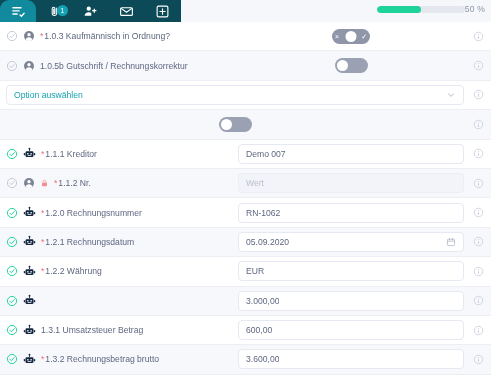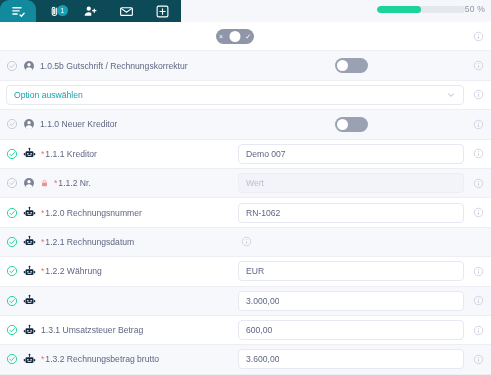--- a/index.html
+++ b/index.html
@@ -207,20 +207,42 @@
     <div class="progress-wrap">
       <div class="progress-track">
         <div class="progress-fill" id="progfill" style="width: 50%; background: rgb(30, 211, 154);"></div>
       </div>
       <div class="progress-label">50 %</div>
     </div>
   </div>
 
   <div class="rows" id="rows">
       <div class="row">
+        <div class="row-left">
+          <span class="ic">
+            <svg width="12" height="12" viewBox="0 0 24 24">
+              <g fill="none" stroke="#c3c8d6" stroke-width="1.9">
+                <circle cx="12" cy="12" r="9.2"></circle>
+                <path d="M7.6 12.3l3 3 5.9-6.2" stroke-linecap="round" stroke-linejoin="round"></path>
+              </g>
+            </svg>
+          </span>
+          <span class="ic">
+            <svg width="12" height="12" viewBox="0 0 24 24">
+              <g fill="#7d8496">
+                <circle cx="12" cy="12" r="10"></circle>
+              </g>
+              <g fill="#ffffff">
+                <circle cx="12" cy="9.3" r="3.3"></circle>
+                <path d="M5.6 19.4c.9-3 3.4-4.7 6.4-4.7s5.5 1.7 6.4 4.7A9.9 9.9 0 0 1 12 22a9.9 9.9 0 0 1-6.4-2.6z"></path>
+              </g>
+            </svg>
+          </span>
+          <span class="label"><span class="req">*</span>1.0.3 Kaufmännisch in Ordnung?</span>
+        </div>
         <div class="row-mid">
           <div class="toggle-center">
             <div class="tri">
               <span class="gx">×</span>
               <span class="knob"></span>
               <span class="gc">✓</span>
             </div>
           </div>
         </div>
         <div class="row-right">
@@ -302,42 +324,20 @@
               </g>
               <g fill="#c9cedb">
                 <circle cx="12" cy="7.6" r="1.25"></circle>
                 <rect x="11" y="10.4" width="2" height="7" rx="1"></rect>
               </g>
             </svg>
           </span>
         </div>
       </div>
       <div class="row alt">
-        <div class="row-left">
-          <span class="ic">
-            <svg width="12" height="12" viewBox="0 0 24 24">
-              <g fill="none" stroke="#c3c8d6" stroke-width="1.9">
-                <circle cx="12" cy="12" r="9.2"></circle>
-                <path d="M7.6 12.3l3 3 5.9-6.2" stroke-linecap="round" stroke-linejoin="round"></path>
-              </g>
-            </svg>
-          </span>
-          <span class="ic">
-            <svg width="12" height="12" viewBox="0 0 24 24">
-              <g fill="#7d8496">
-                <circle cx="12" cy="12" r="10"></circle>
-              </g>
-              <g fill="#ffffff">
-                <circle cx="12" cy="9.3" r="3.3"></circle>
-                <path d="M5.6 19.4c.9-3 3.4-4.7 6.4-4.7s5.5 1.7 6.4 4.7A9.9 9.9 0 0 1 12 22a9.9 9.9 0 0 1-6.4-2.6z"></path>
-              </g>
-            </svg>
-          </span>
-          <span class="label">1.1.0 Neuer Kreditor</span>
-        </div>
         <div class="row-mid">
           <div class="toggle-center">
             <div class="duo">
               <span class="knob"></span>
             </div>
           </div>
         </div>
         <div class="row-right">
           <span class="ic">
             <svg width="11" height="11" viewBox="0 0 24 24">
@@ -517,20 +517,35 @@
               </g>
               <g fill="#ffffff">
                 <circle cx="9" cy="12.4" r="1.55"></circle>
                 <circle cx="15" cy="12.4" r="1.55"></circle>
                 <rect x="8.5" y="15.2" width="7" height="1.5" rx=".7"></rect>
               </g>
             </svg>
           </span>
           <span class="label"><span class="req">*</span>1.2.1 Rechnungsdatum</span>
         </div>
+        <div class="row-mid">
+          <div class="field">
+            <span class="val">05.09.2020</span>
+            <span class="fld-icon">
+              <span class="ic">
+                <svg width="10" height="10" viewBox="0 0 24 24">
+                  <g fill="none" stroke="#b0b7c8" stroke-width="1.9">
+                    <rect x="3.4" y="5.4" width="17.2" height="15.2" rx="2.2"></rect>
+                    <path d="M3.4 10h17.2M8.4 3v4M15.6 3v4" stroke-linecap="round"></path>
+                  </g>
+                </svg>
+              </span>
+            </span>
+          </div>
+        </div>
         <div class="row-right">
           <span class="ic">
             <svg width="11" height="11" viewBox="0 0 24 24">
               <g fill="none" stroke="#c9cedb" stroke-width="1.8">
                 <circle cx="12" cy="12" r="9.3"></circle>
               </g>
               <g fill="#c9cedb">
                 <circle cx="12" cy="7.6" r="1.25"></circle>
                 <rect x="11" y="10.4" width="2" height="7" rx="1"></rect>
               </g>

